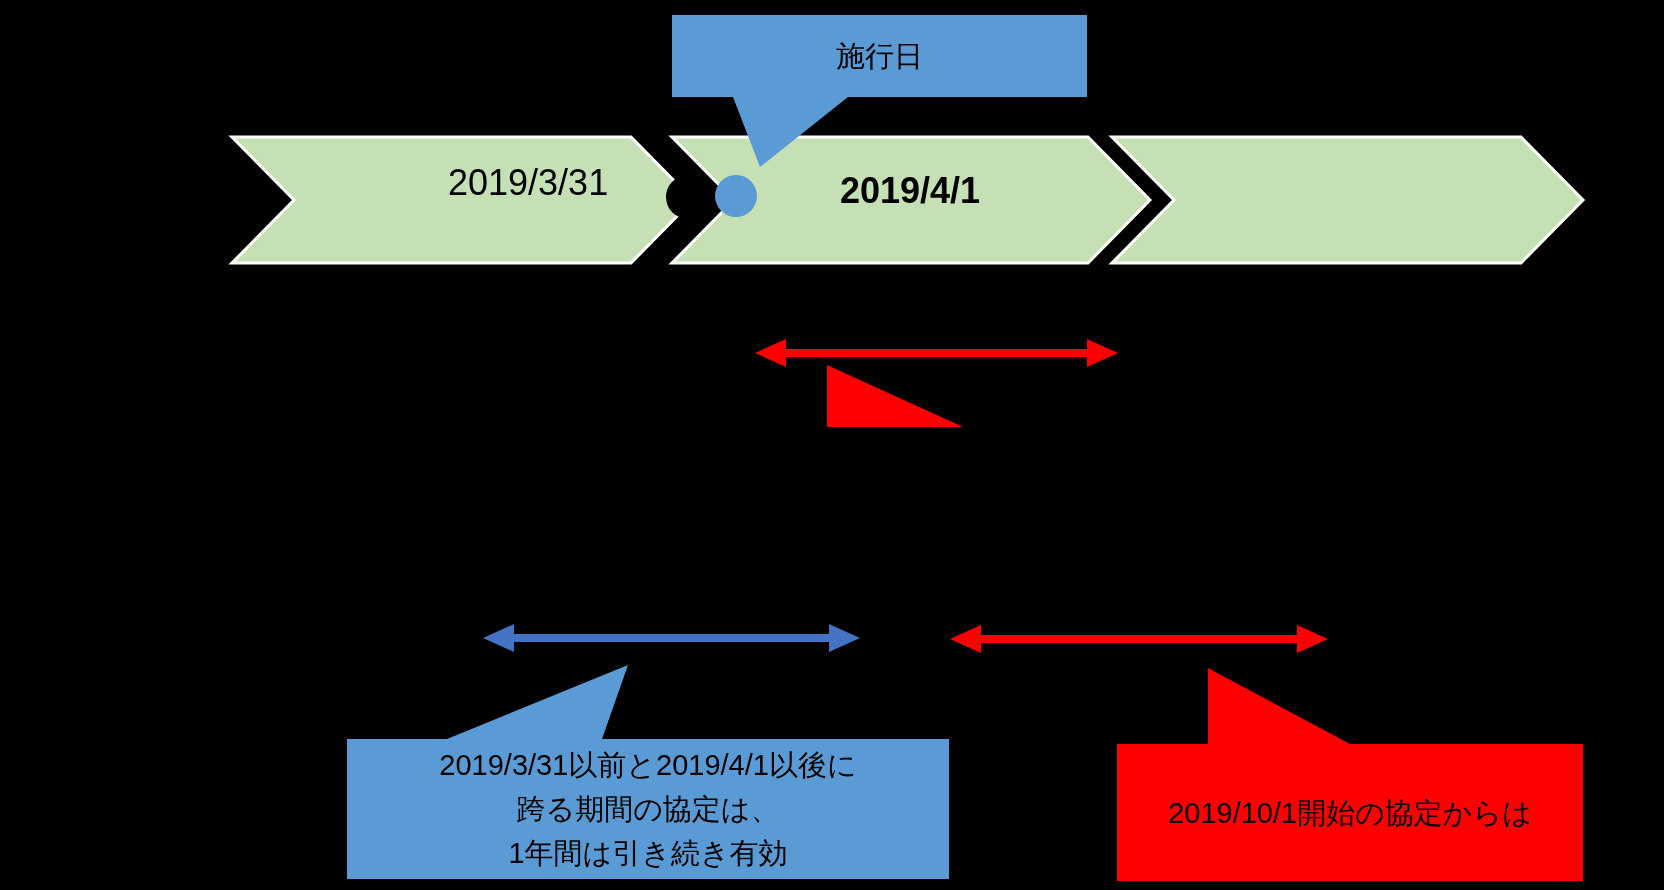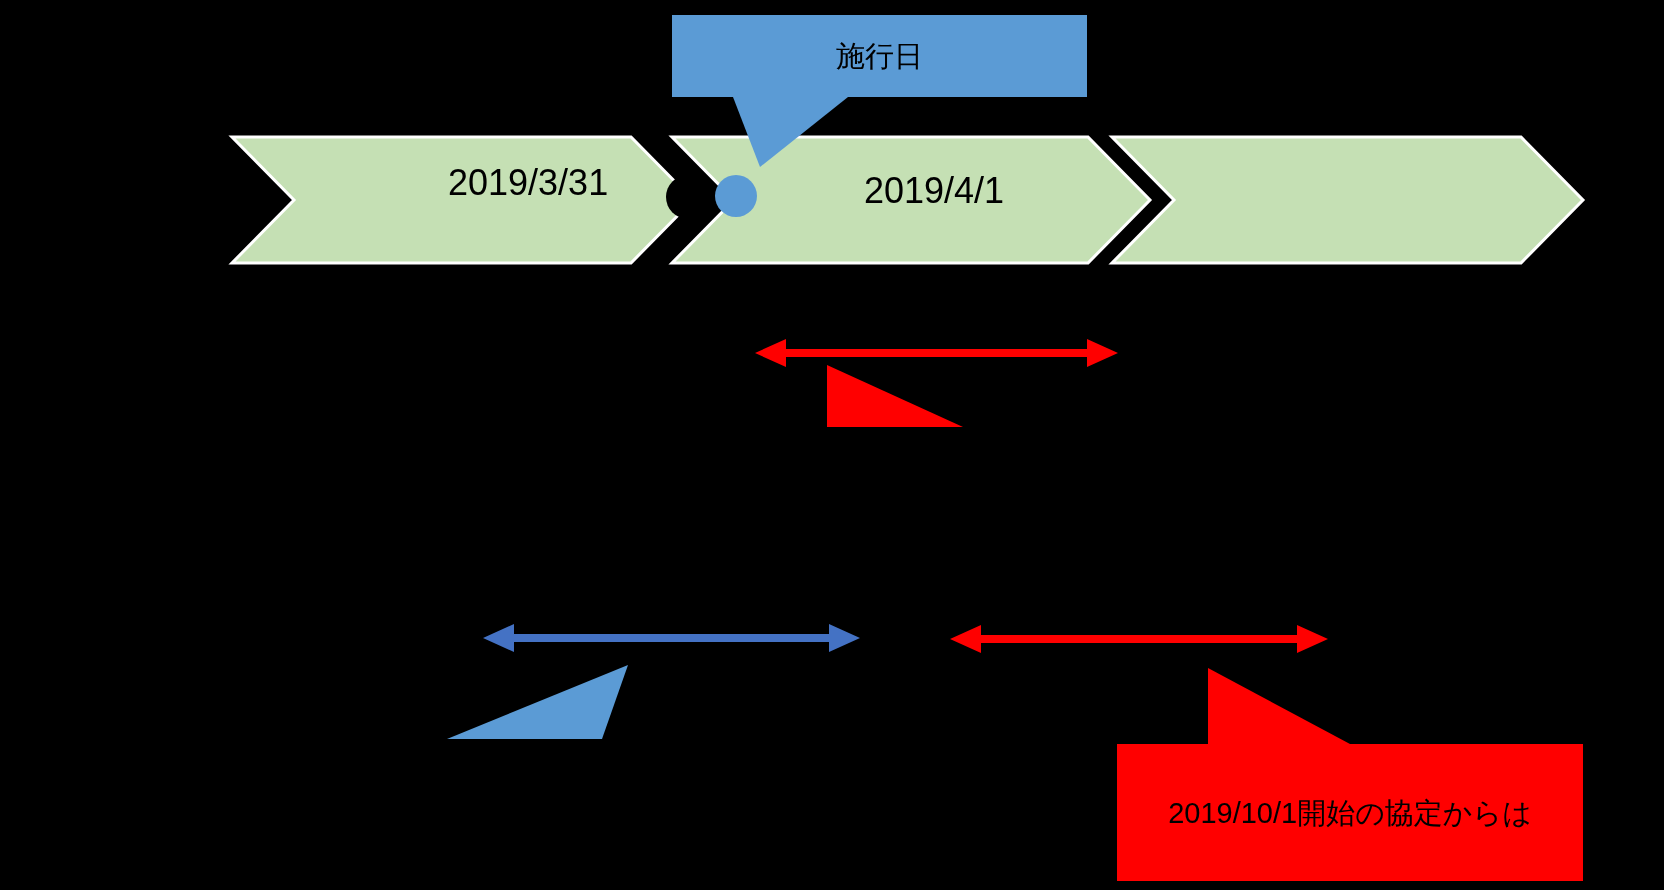--- a/index.html
+++ b/index.html
@@ -8,21 +8,21 @@
   .stage svg{position:absolute;left:0;top:0;}
   .chev{fill:var(--green,#c5e0b4);stroke:var(--stroke,#fff);stroke-width:3px;}
   .tail-blue{fill:var(--blue,#5b9bd5);}
   .tail-red{fill:var(--red,#f00);}
   .dot-black{fill:#000;}
   .dot-blue{fill:var(--blue,#5b9bd5);}
   .arrow-red{fill:var(--red,#f00);}
   .arrow-blue{fill:var(--blue_dark,#4472c4);}
   .lbl{position:absolute;color:var(--text,#000);font-size:36px;line-height:38px;white-space:nowrap;}
   .date1{left:448px;top:164px;}
-  .date2{left:864px;top:172px;}
+  .date2{left:840px;top:172px;font-weight:bold;}
   .box{position:absolute;display:flex;flex-direction:column;justify-content:center;align-items:center;
        color:var(--text,#000);text-align:center;}
   .box.blue{background:var(--blue,#5b9bd5);}
   .box.red{background:var(--red,#f00);}
   .top-callout{left:672px;top:15px;width:415px;height:82px;}
   .top-callout .line{font-size:50px;line-height:62px;}
   .mid-callout{left:738px;top:427px;width:539px;height:106px;}
   .bl-callout{left:347px;top:739px;width:602px;height:140px;}
   .br-callout{left:1117px;top:744px;width:466px;height:137px;}
   .box .line{font-size:29px;line-height:44px;white-space:nowrap;}
@@ -52,18 +52,23 @@
   </svg>
 
   <div class="lbl date1">2019/3/31</div>
   <div class="lbl date2">2019/4/1</div>
 
   <div class="box blue top-callout">
     <div class="line">施行日</div>
   </div>
 
 
+  <div class="box blue bl-callout">
+    <div class="line">2019/3/31以前と2019/4/1以後に</div>
+    <div class="line">跨る期間の協定は、</div>
+    <div class="line">1年間は引き続き有効</div>
+  </div>
 
   <div class="box red br-callout">
     <div class="line">2019/10/1開始の協定からは</div>
   </div>
 
 </div>
 
 </body></html>

